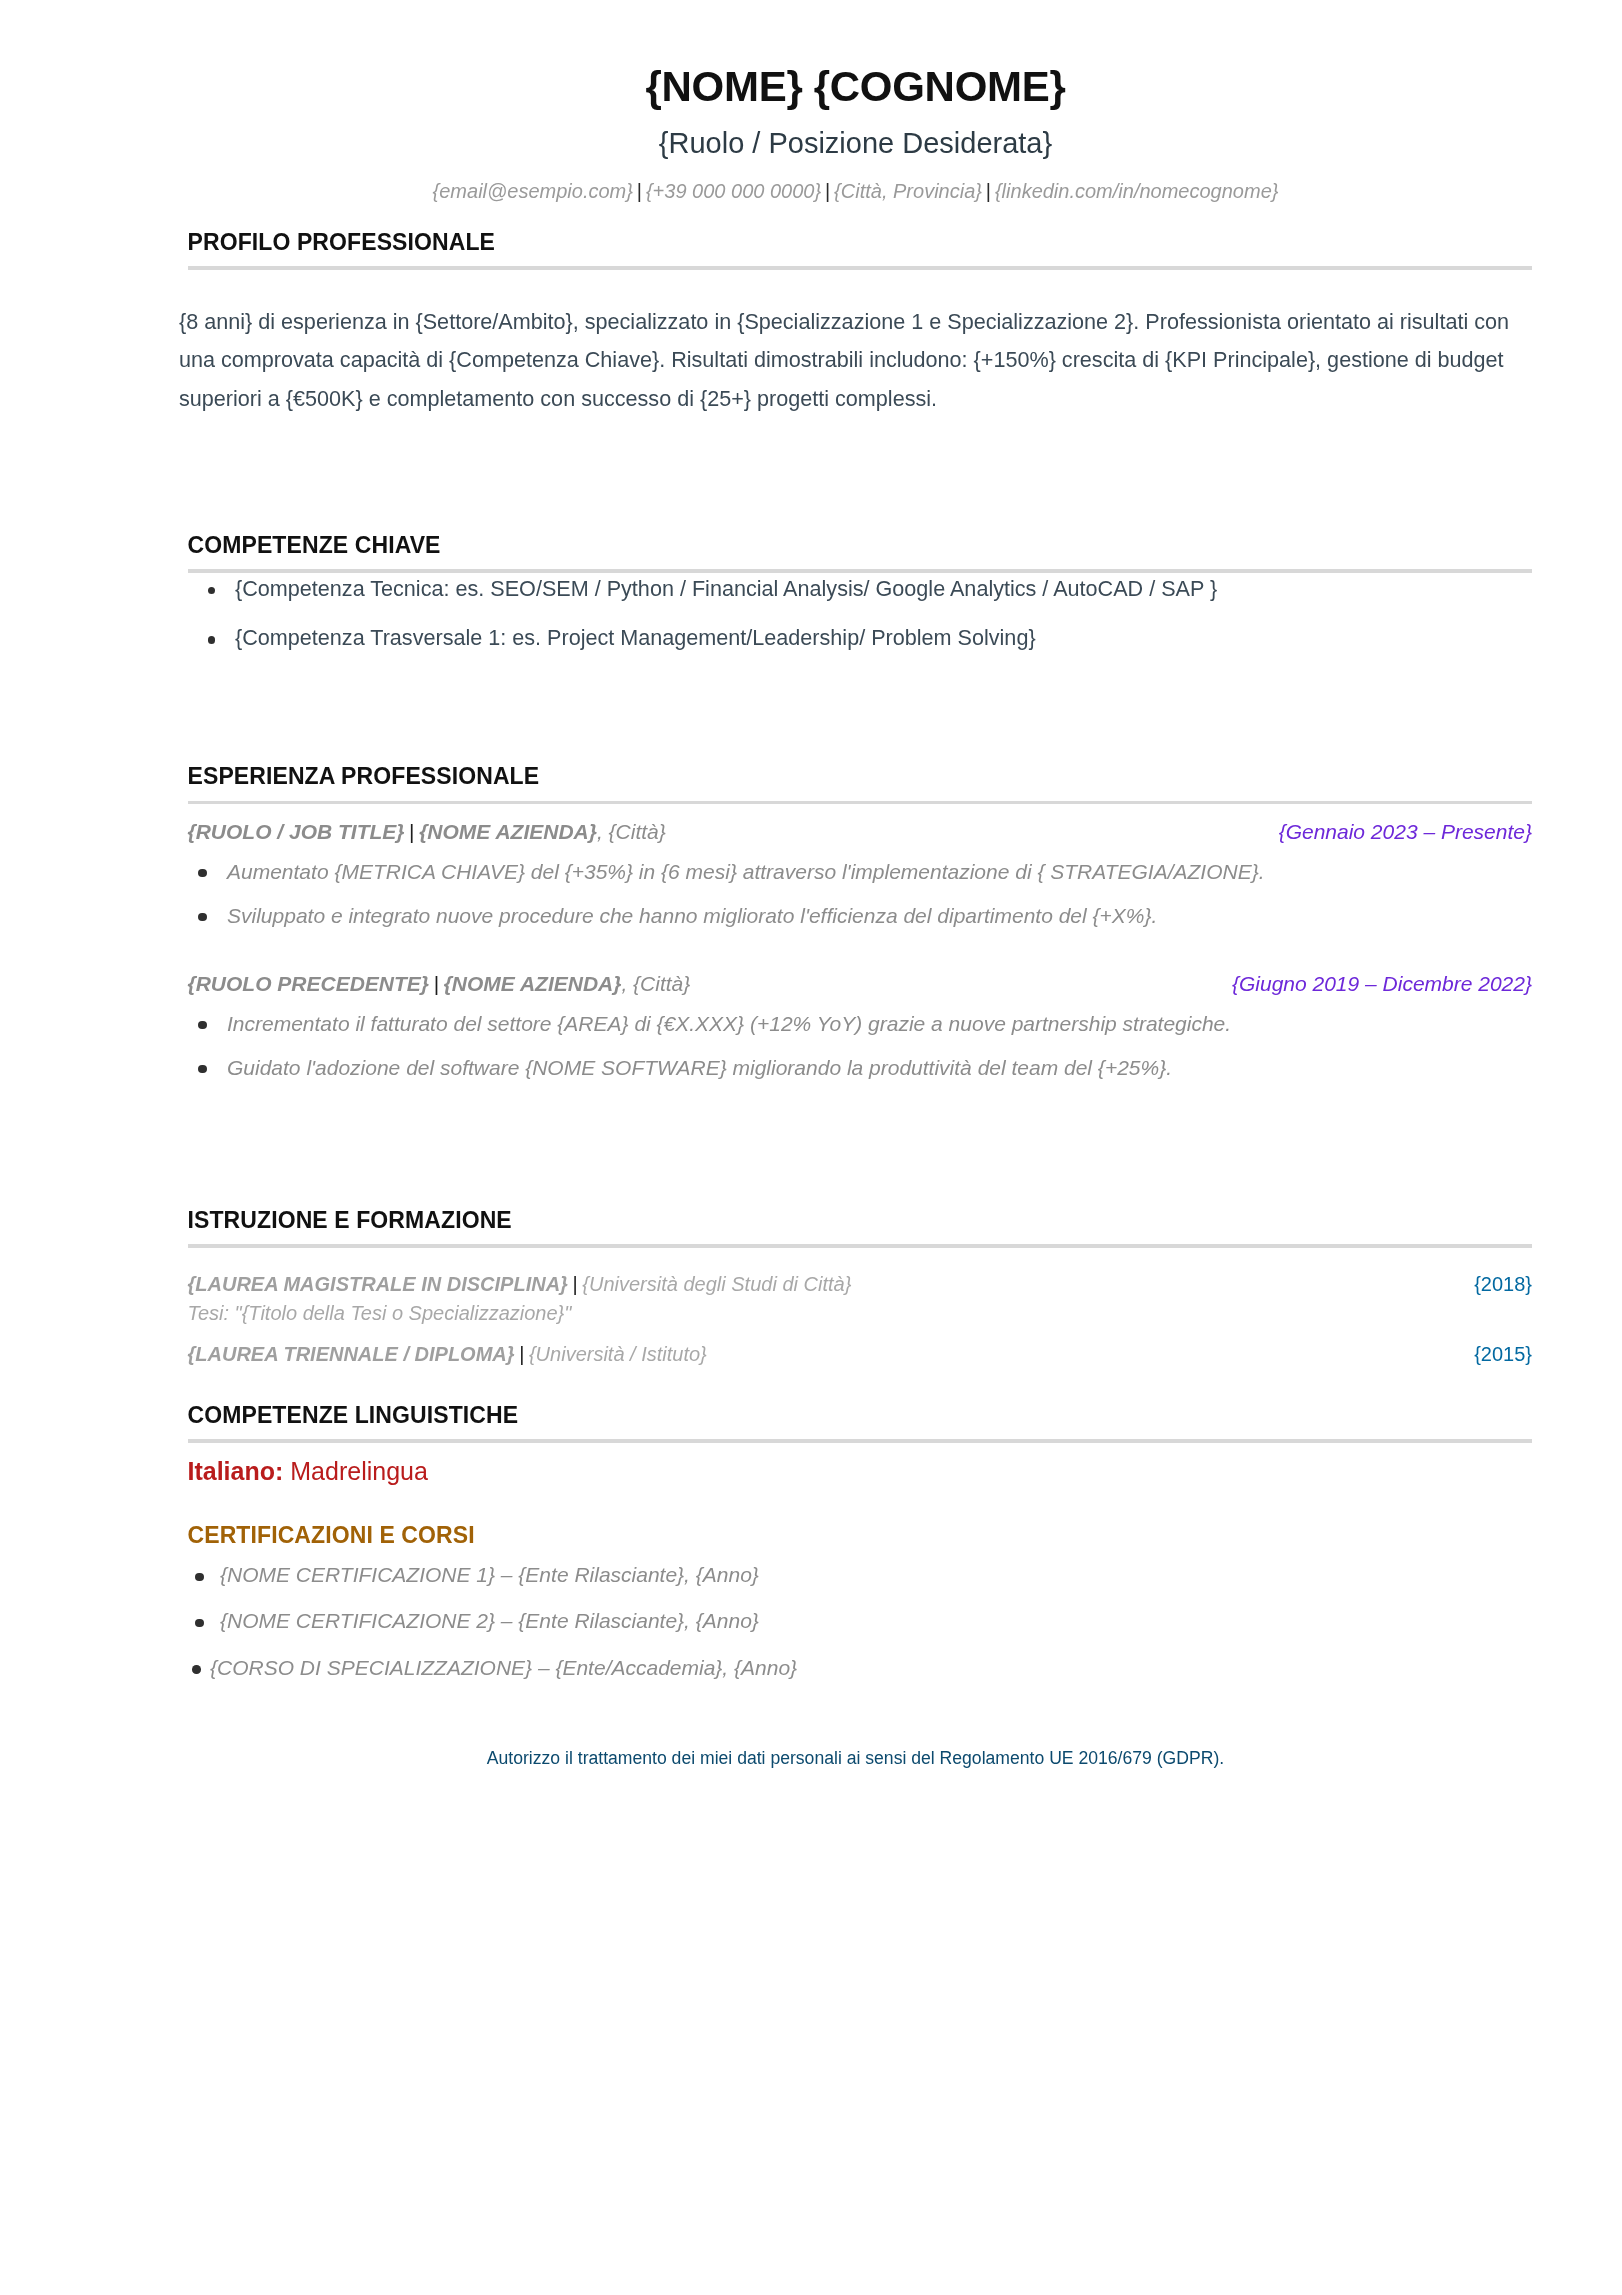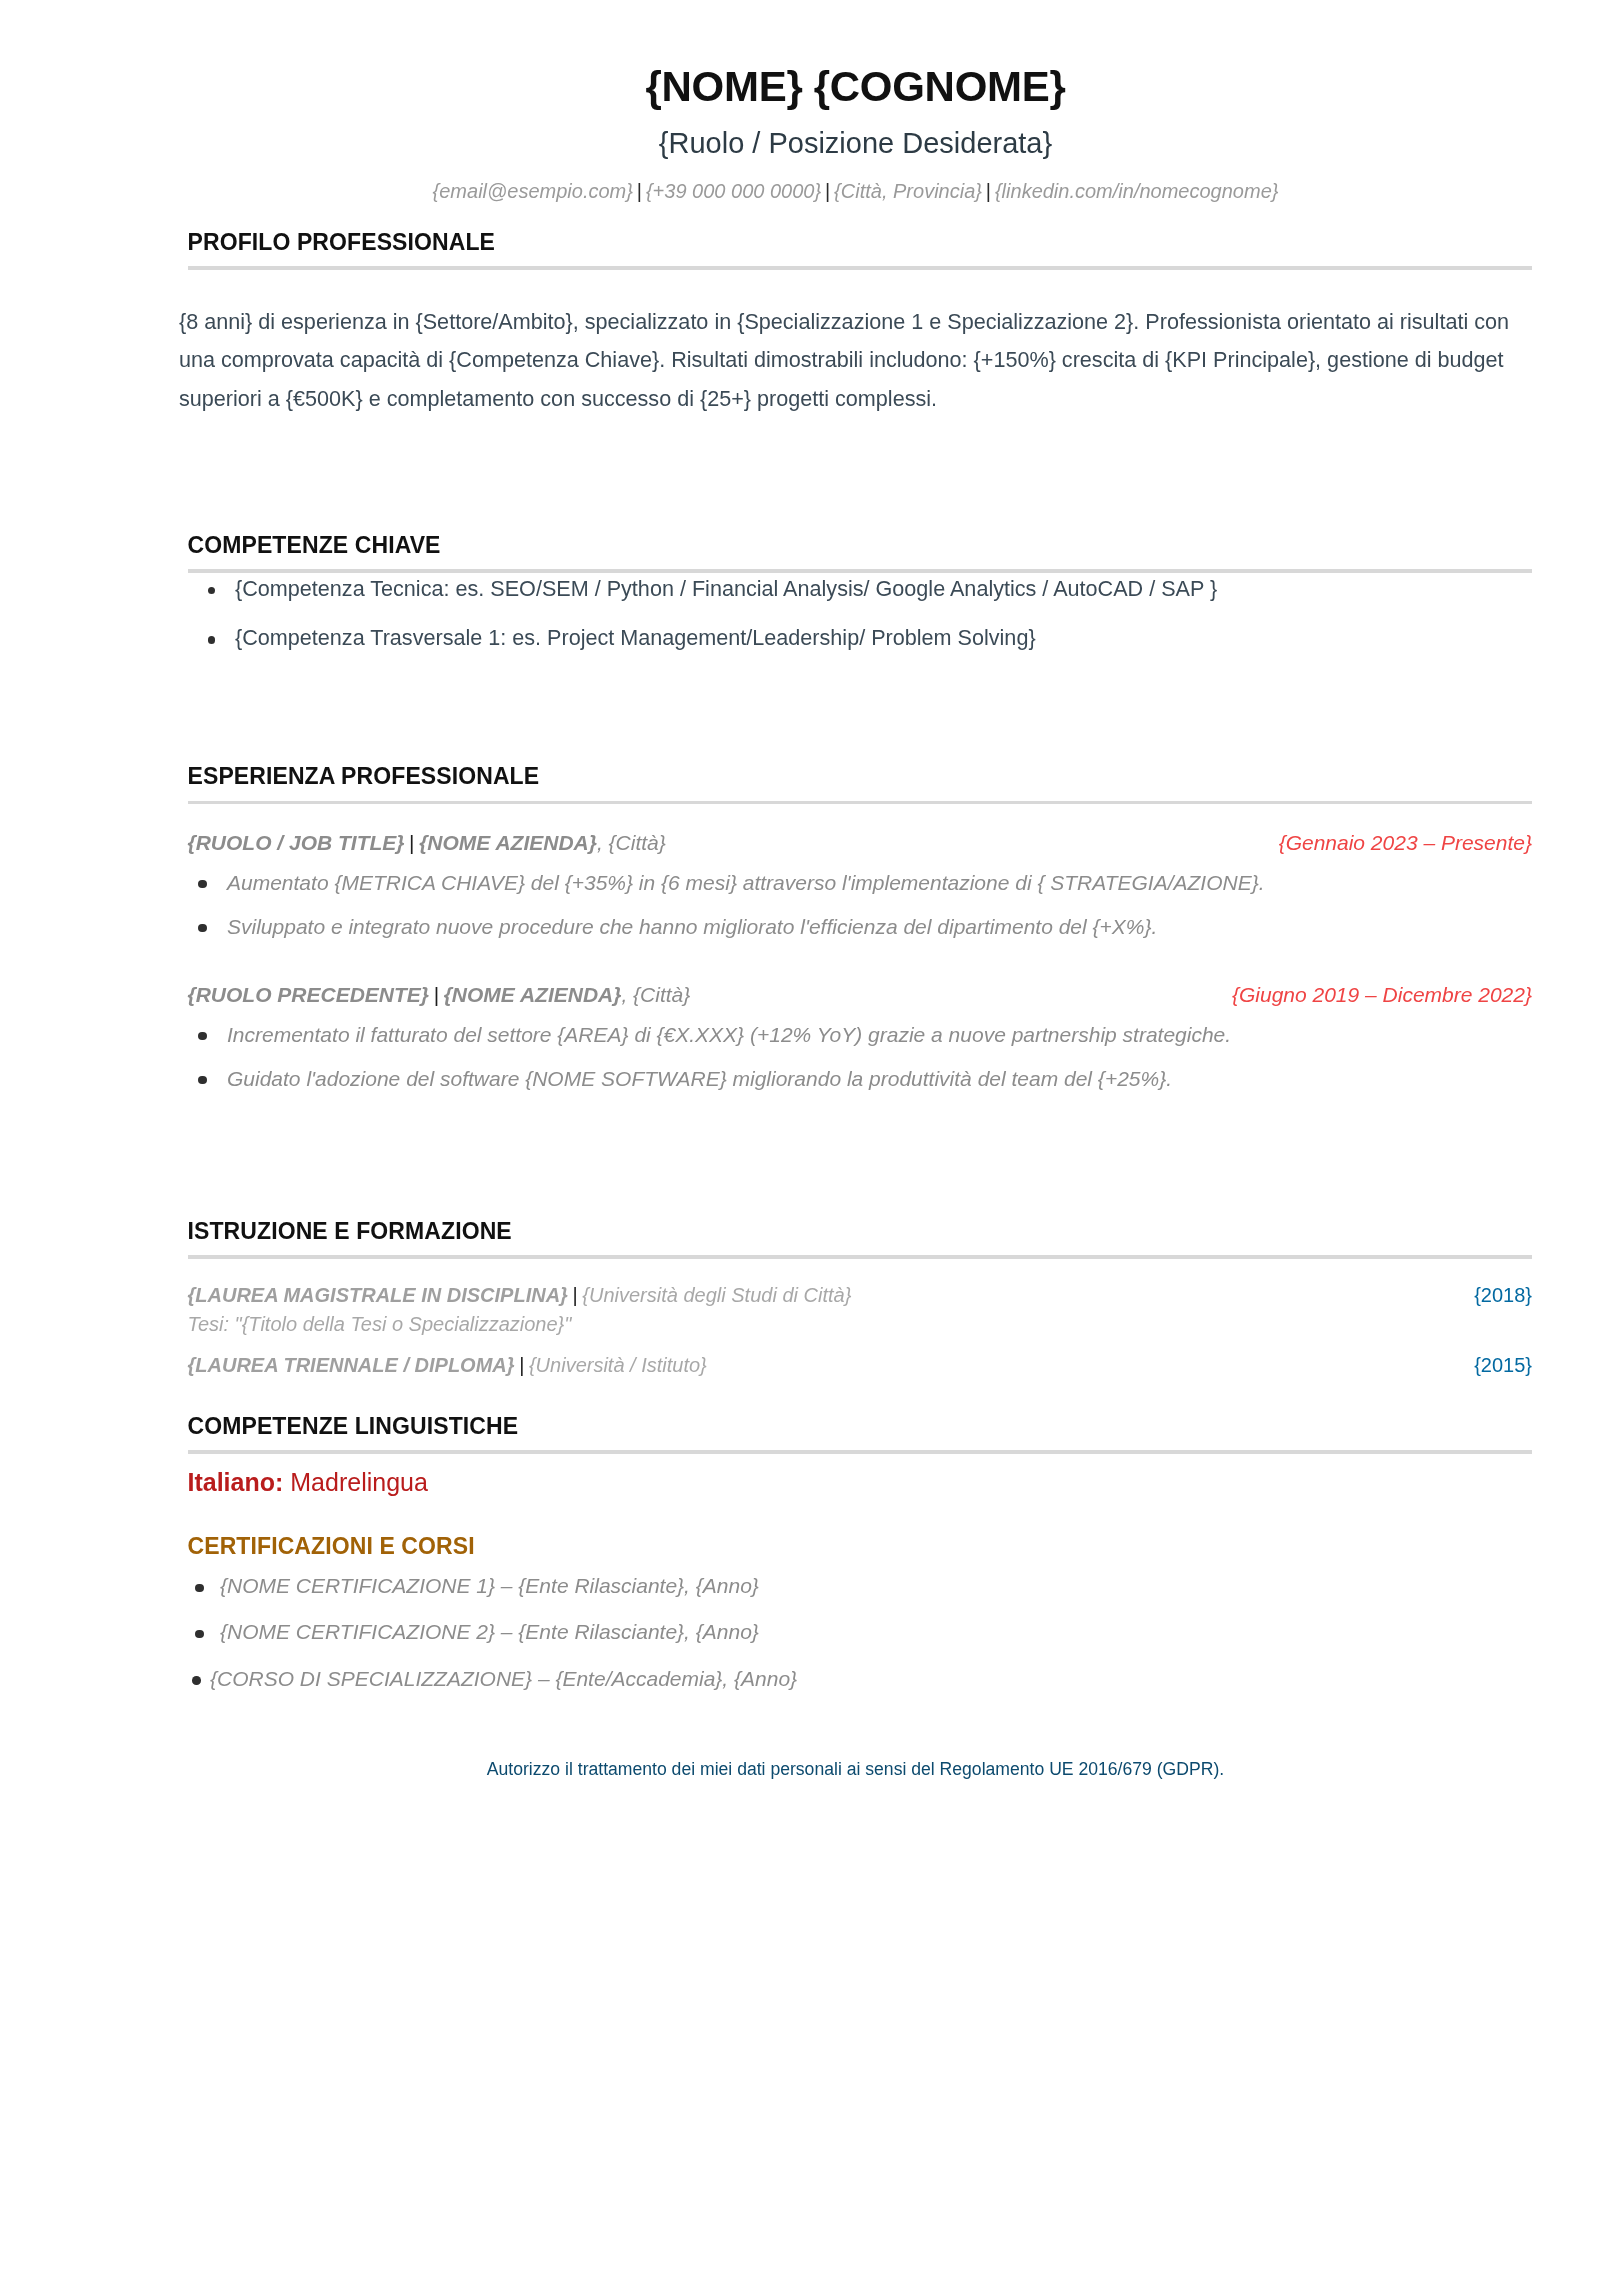--- a/index.html
+++ b/index.html
@@ -121,21 +121,21 @@
     position: absolute;
     left: 29px;
     top: 14.4px;
     width: 7.2px;
     height: 7.2px;
     border-radius: 50%;
     background: #2f2f2f;
   }
 
   
-  .job { padding-top: 25px; }
+  .job { padding-top: 14px; }
   .job + .job { padding-top: 26px; }
 
   .job-head {
     display: flex;
     align-items: baseline;
     justify-content: space-between;
     font-size: 21px;
     line-height: 1.3;
     padding-left: 8.5px;
   }
@@ -157,21 +157,21 @@
     color: #8c8c8c;
   }
   .job-title-wrap .pipe {
     color: #1d1d1d;
     font-style: normal;
     font-weight: normal;
     padding: 0 4.6px;
   }
   .job-dates {
     font-style: italic;
-    color: #ef4444;
+    color: #6d28d9;
     white-space: nowrap;
     font-weight: normal;
     text-align: right;
   }
 
   ul.job-bullets { padding-top: 10.5px; }
   ul.job-bullets > li {
     position: relative;
     padding-left: 48px;
     margin-bottom: 13px;

